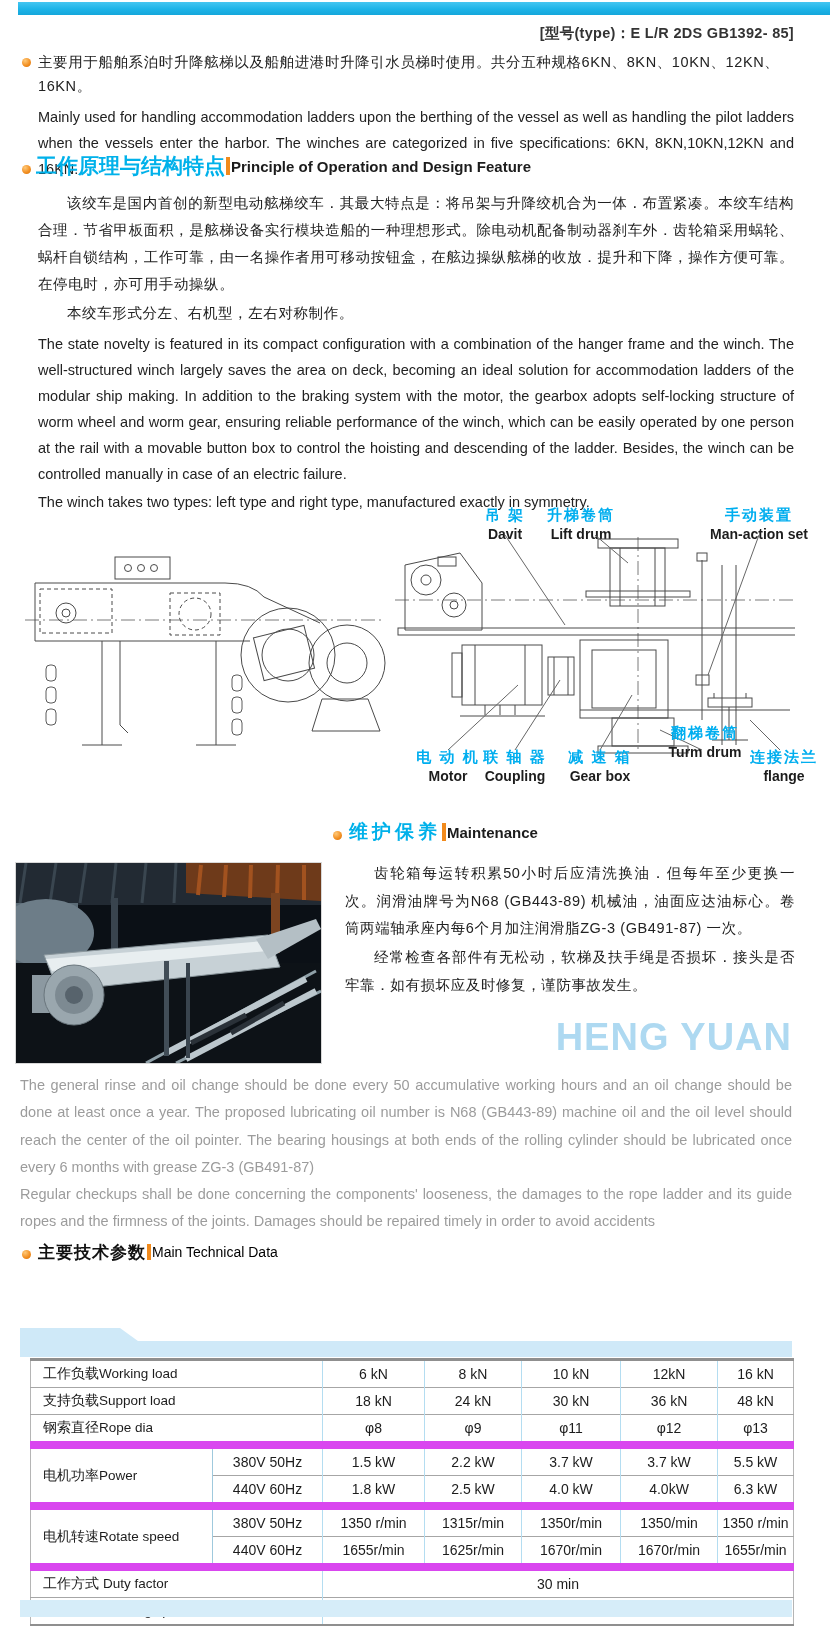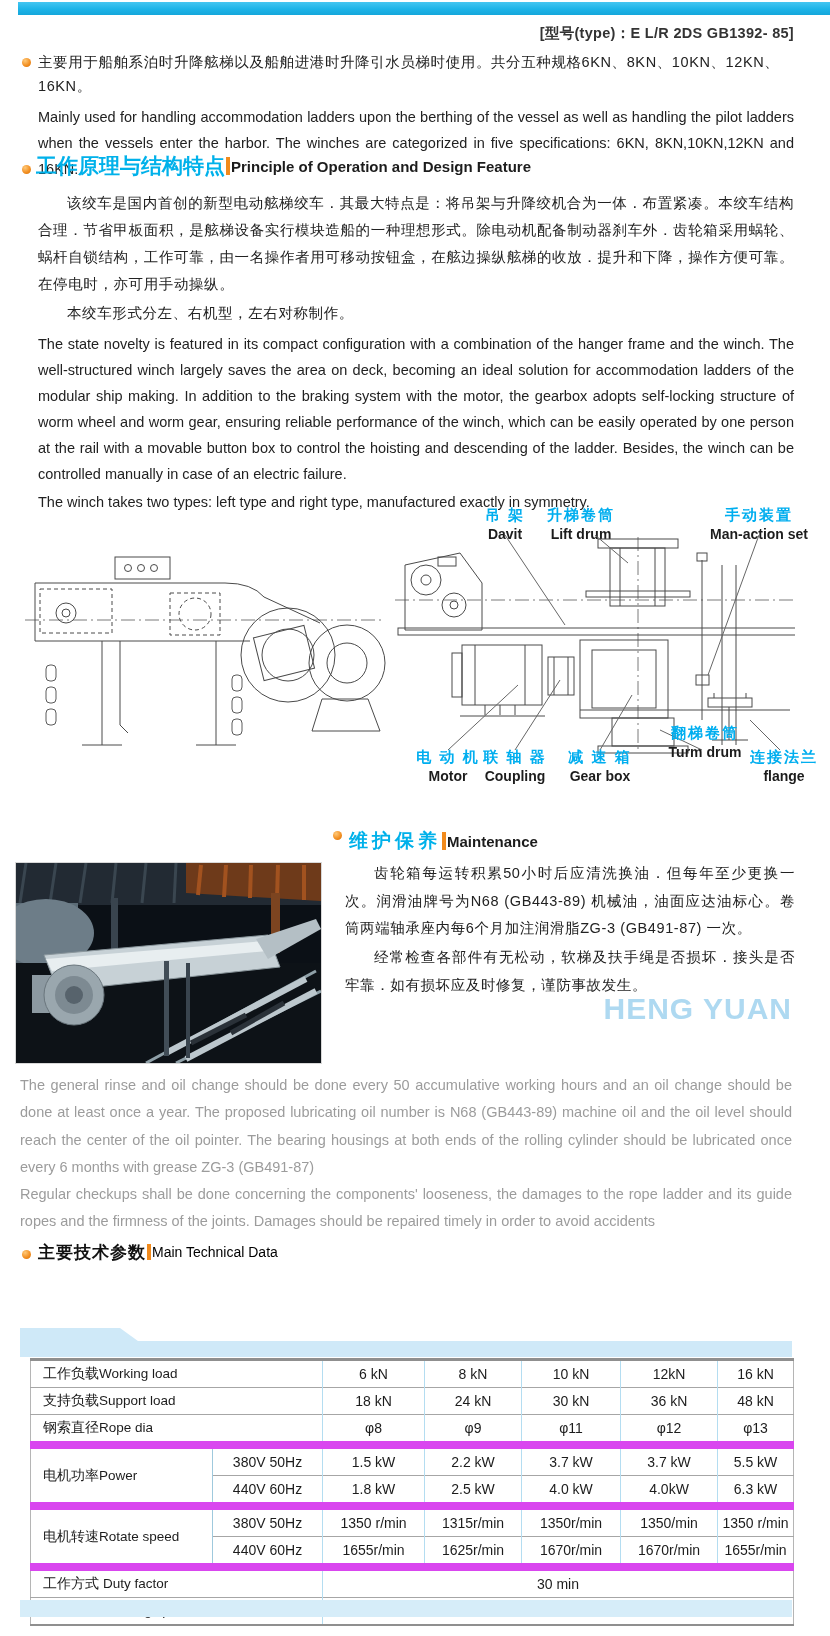--- a/index.html
+++ b/index.html
@@ -21,21 +21,21 @@
 
   .sec-hdr{display:flex;align-items:center;gap:1px;}
   .hdr-zh-cyan{color:#00b1ea;font-weight:bold;}
   .hdr-bar{width:4px;height:18px;background:#f18a1c;}
   .hdr-en{font-size:15px;font-weight:bold;color:#1c1c1c;}
 
   .diag-label{text-align:center;}
   .diag-label .zh{display:block;color:#00aeef;font-weight:bold;font-size:15px;letter-spacing:2px;}
   .diag-label .en{display:block;color:#1c1c1c;font-size:14px;font-weight:bold;margin-top:1px;}
 
-  .watermark{color:#aed9f1;font-size:30px;font-weight:bold;letter-spacing:1px;}
+  .watermark{color:#aed9f1;font-size:38px;font-weight:bold;letter-spacing:1px;margin-top:24px;}
 
   .ribbon-tab{left:20px;top:1328px;width:160px;height:29px;background:#cfe9f8;
     clip-path:polygon(0 0,100px 0,140px 100%,0 100%);}
   .ribbon-band{left:20px;top:1341px;width:772px;height:16px;background:#cfe9f8;}
   .bottomband{left:20px;top:1600px;width:772px;height:17px;background:#d6edf9;}
 
   table.spec{border-collapse:collapse;table-layout:fixed;width:763px;font-size:14px;color:#1c1c1c;
     border-top:3px solid #8f8f8f;border-bottom:2px solid #8f8f8f;
     border-left:1px solid #b5b5b5;border-right:1px solid #b5b5b5;}
   table.spec td{height:26px;padding:0 1px;overflow:hidden;white-space:nowrap;}
@@ -244,21 +244,21 @@
     </g>
     <g stroke="#2a3138" stroke-width="5">
       <path d="M175,180 L230,152"></path>
         <path d="M215,170 L268,140"></path>
     </g>
     <rect x="148" y="98" width="5" height="95" fill="#414d57"></rect>
     <rect x="170" y="100" width="4" height="95" fill="#39444e"></rect>
   </svg>
 
   <div class="abs bullet" style="left:333px;top:831px;"></div>
-  <div class="abs sec-hdr" style="left:349px;top:820px;height:24px;margin-top:9px;">
+  <div class="abs sec-hdr" style="left:349px;top:820px;height:24px;">
     <span class="hdr-zh-cyan" style="font-size:19px;letter-spacing:4px;">维护保养</span>
     <span class="hdr-bar"></span>
     <span class="hdr-en">Maintenance</span>
   </div>
   <div class="abs zh-para indent" style="left:345px;top:860px;width:450px;line-height:27.5px;">齿轮箱每运转积累50小时后应清洗换油．但每年至少更换一次。润滑油牌号为N68 (GB443-89) 机械油，油面应达油标心。卷筒两端轴承座内每6个月加注润滑脂ZG-3 (GB491-87) 一次。</div>
   <div class="abs zh-para indent" style="left:345px;top:944px;width:450px;line-height:27.5px;">经常检查各部件有无松动，软梯及扶手绳是否损坏．接头是否牢靠．如有损坏应及时修复，谨防事故发生。</div>
 
   <div class="abs watermark" style="right:38px;top:992px;">HENG YUAN</div>
 
   <div class="abs en-para gray" style="left:20px;top:1072px;width:772px;line-height:27.3px;">The general rinse and oil change should be done every 50 accumulative working hours and an oil change should be done at least once a year. The proposed lubricating oil number is N68 (GB443-89) machine oil and the oil level should reach the center of the oil pointer. The bearing housings at both ends of the rolling cylinder should be lubricated once every 6 months with grease ZG-3 (GB491-87)</div>

